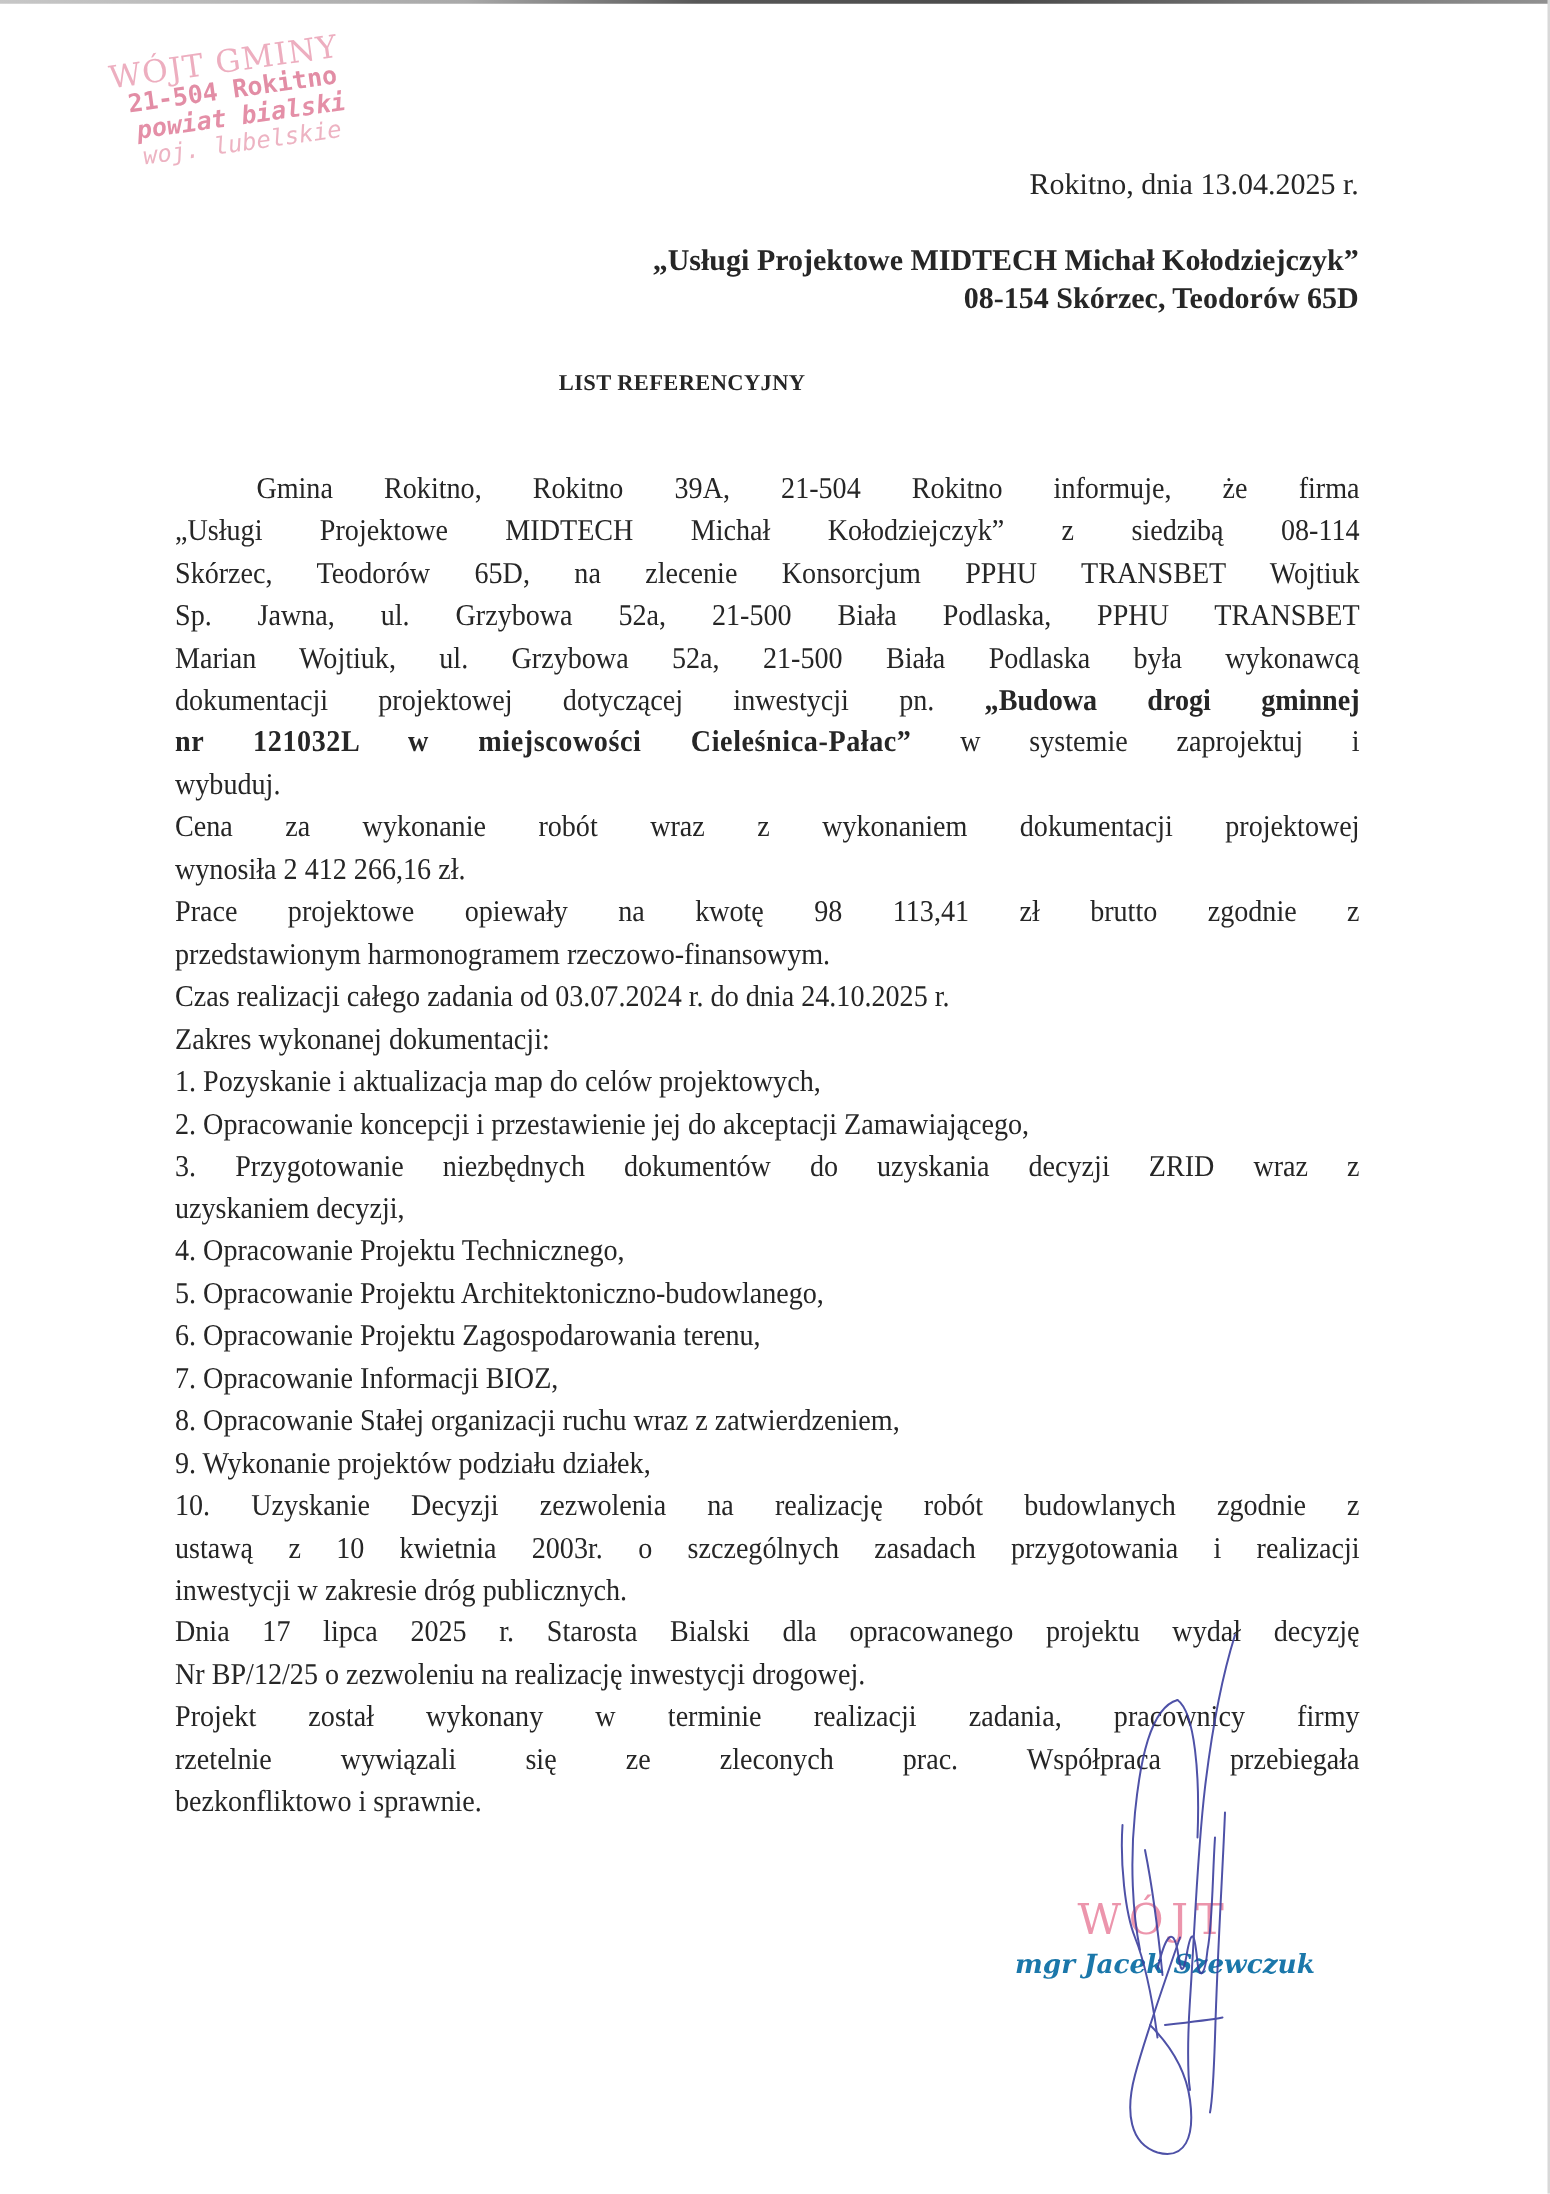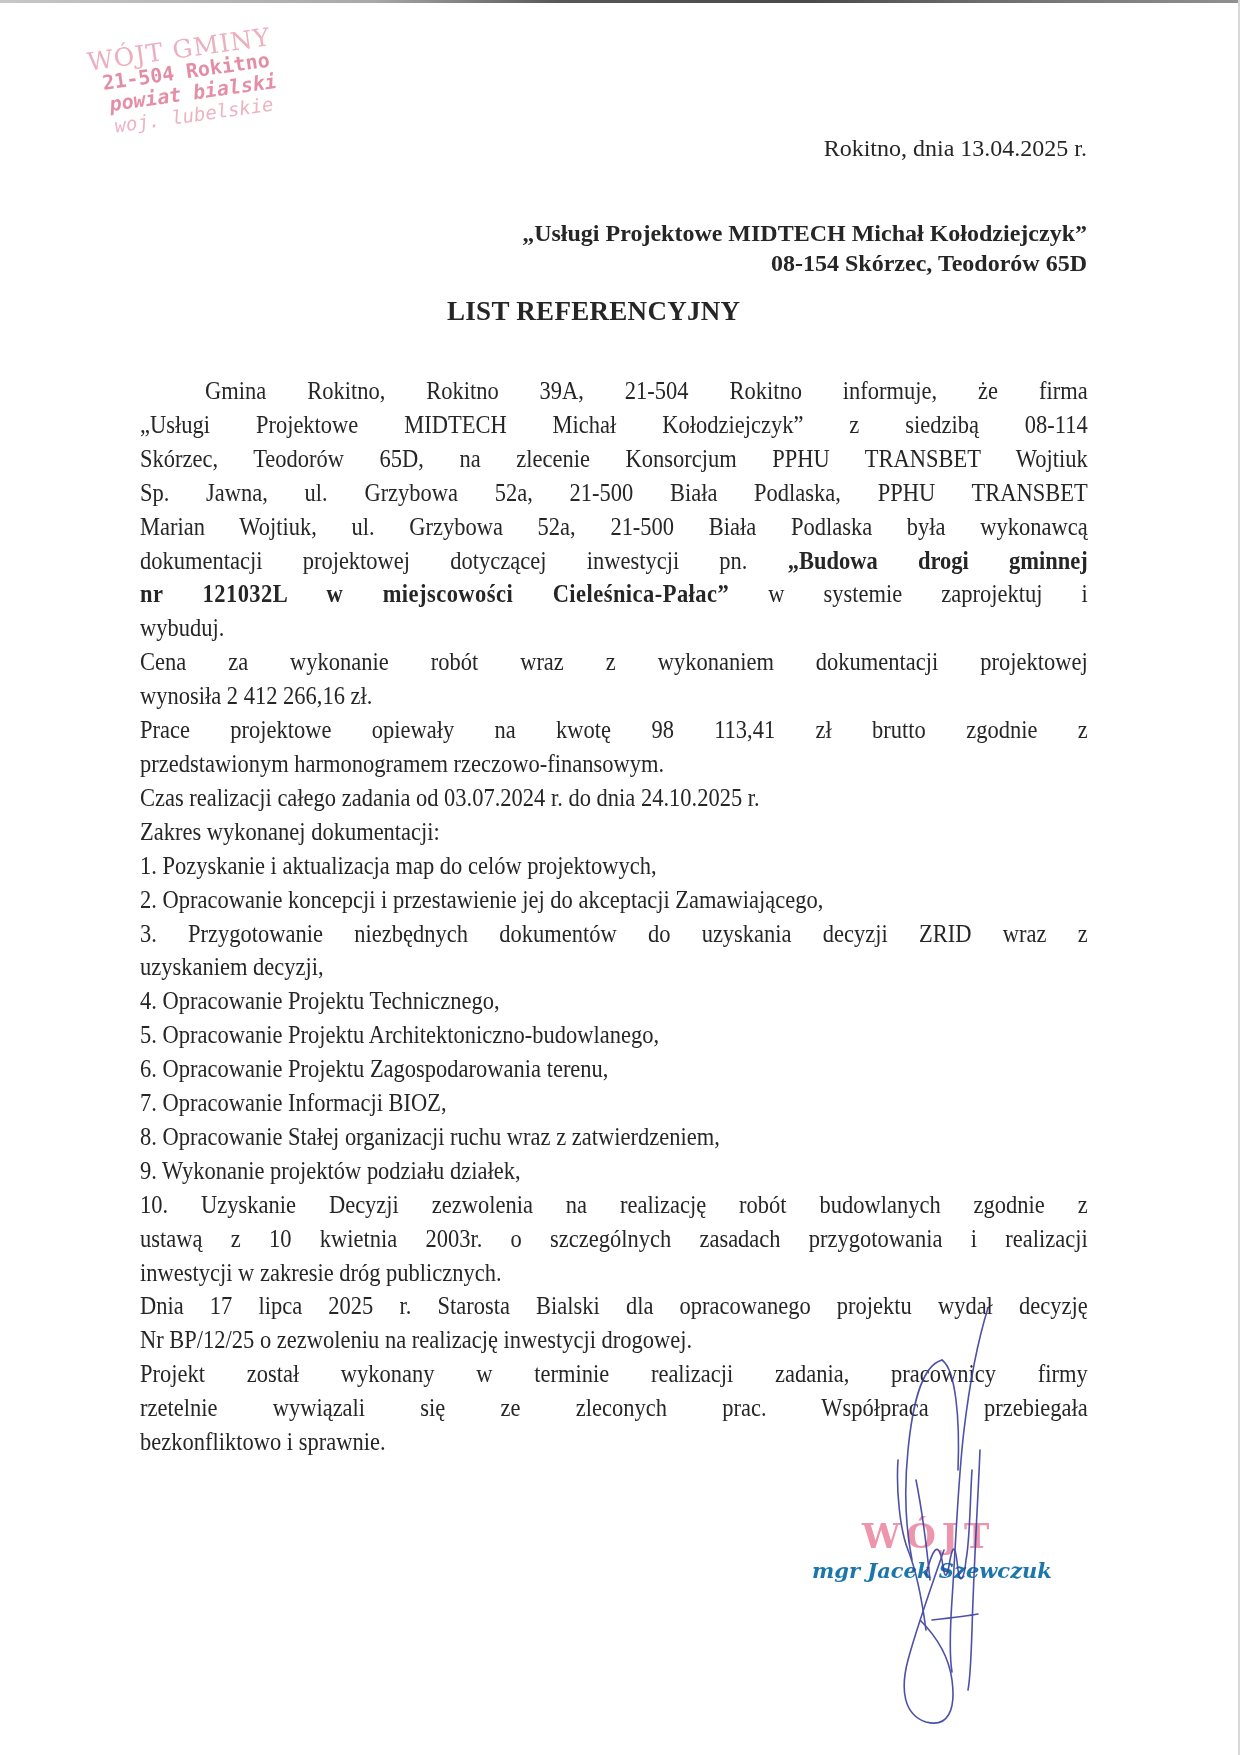--- a/index.html
+++ b/index.html
@@ -66,29 +66,28 @@
 
     .recipient {
       position: absolute;
       right: 153px;
       top: 194px;
       text-align: right;
       font-weight: bold;
       font-size: 24px;
       line-height: 30px;
       color: #262626;
-      margin-top: 24px;
     }
 
     .doc-title {
       position: absolute;
       left: 447px;
       top: 296px;
       font-weight: bold;
-      font-size: 27px;
+      font-size: 18px;
       letter-spacing: 0.3px;
       color: #262626;
     }
 
     .body-text {
       position: absolute;
       left: 140px;
       top: 374px;
       width: 948px;
       font-size: 24.2px;
@@ -113,21 +112,21 @@
       left: 812px;
       top: 1516px;
       color: #e46a8c;
       opacity: 0.9;
     }
     .sig-stamp .title {
       position: absolute;
       left: 50px;
       top: 0;
       font-family: "DejaVu Serif", serif;
-      font-weight: bold;
+      font-weight: normal;
       font-size: 34px;
       letter-spacing: 6px;
       color: #ea8aa4;
     }
     .sig-stamp .name {
       position: absolute;
       left: 0;
       top: 42px;
       white-space: nowrap;
       font-family: "DejaVu Serif", serif;

